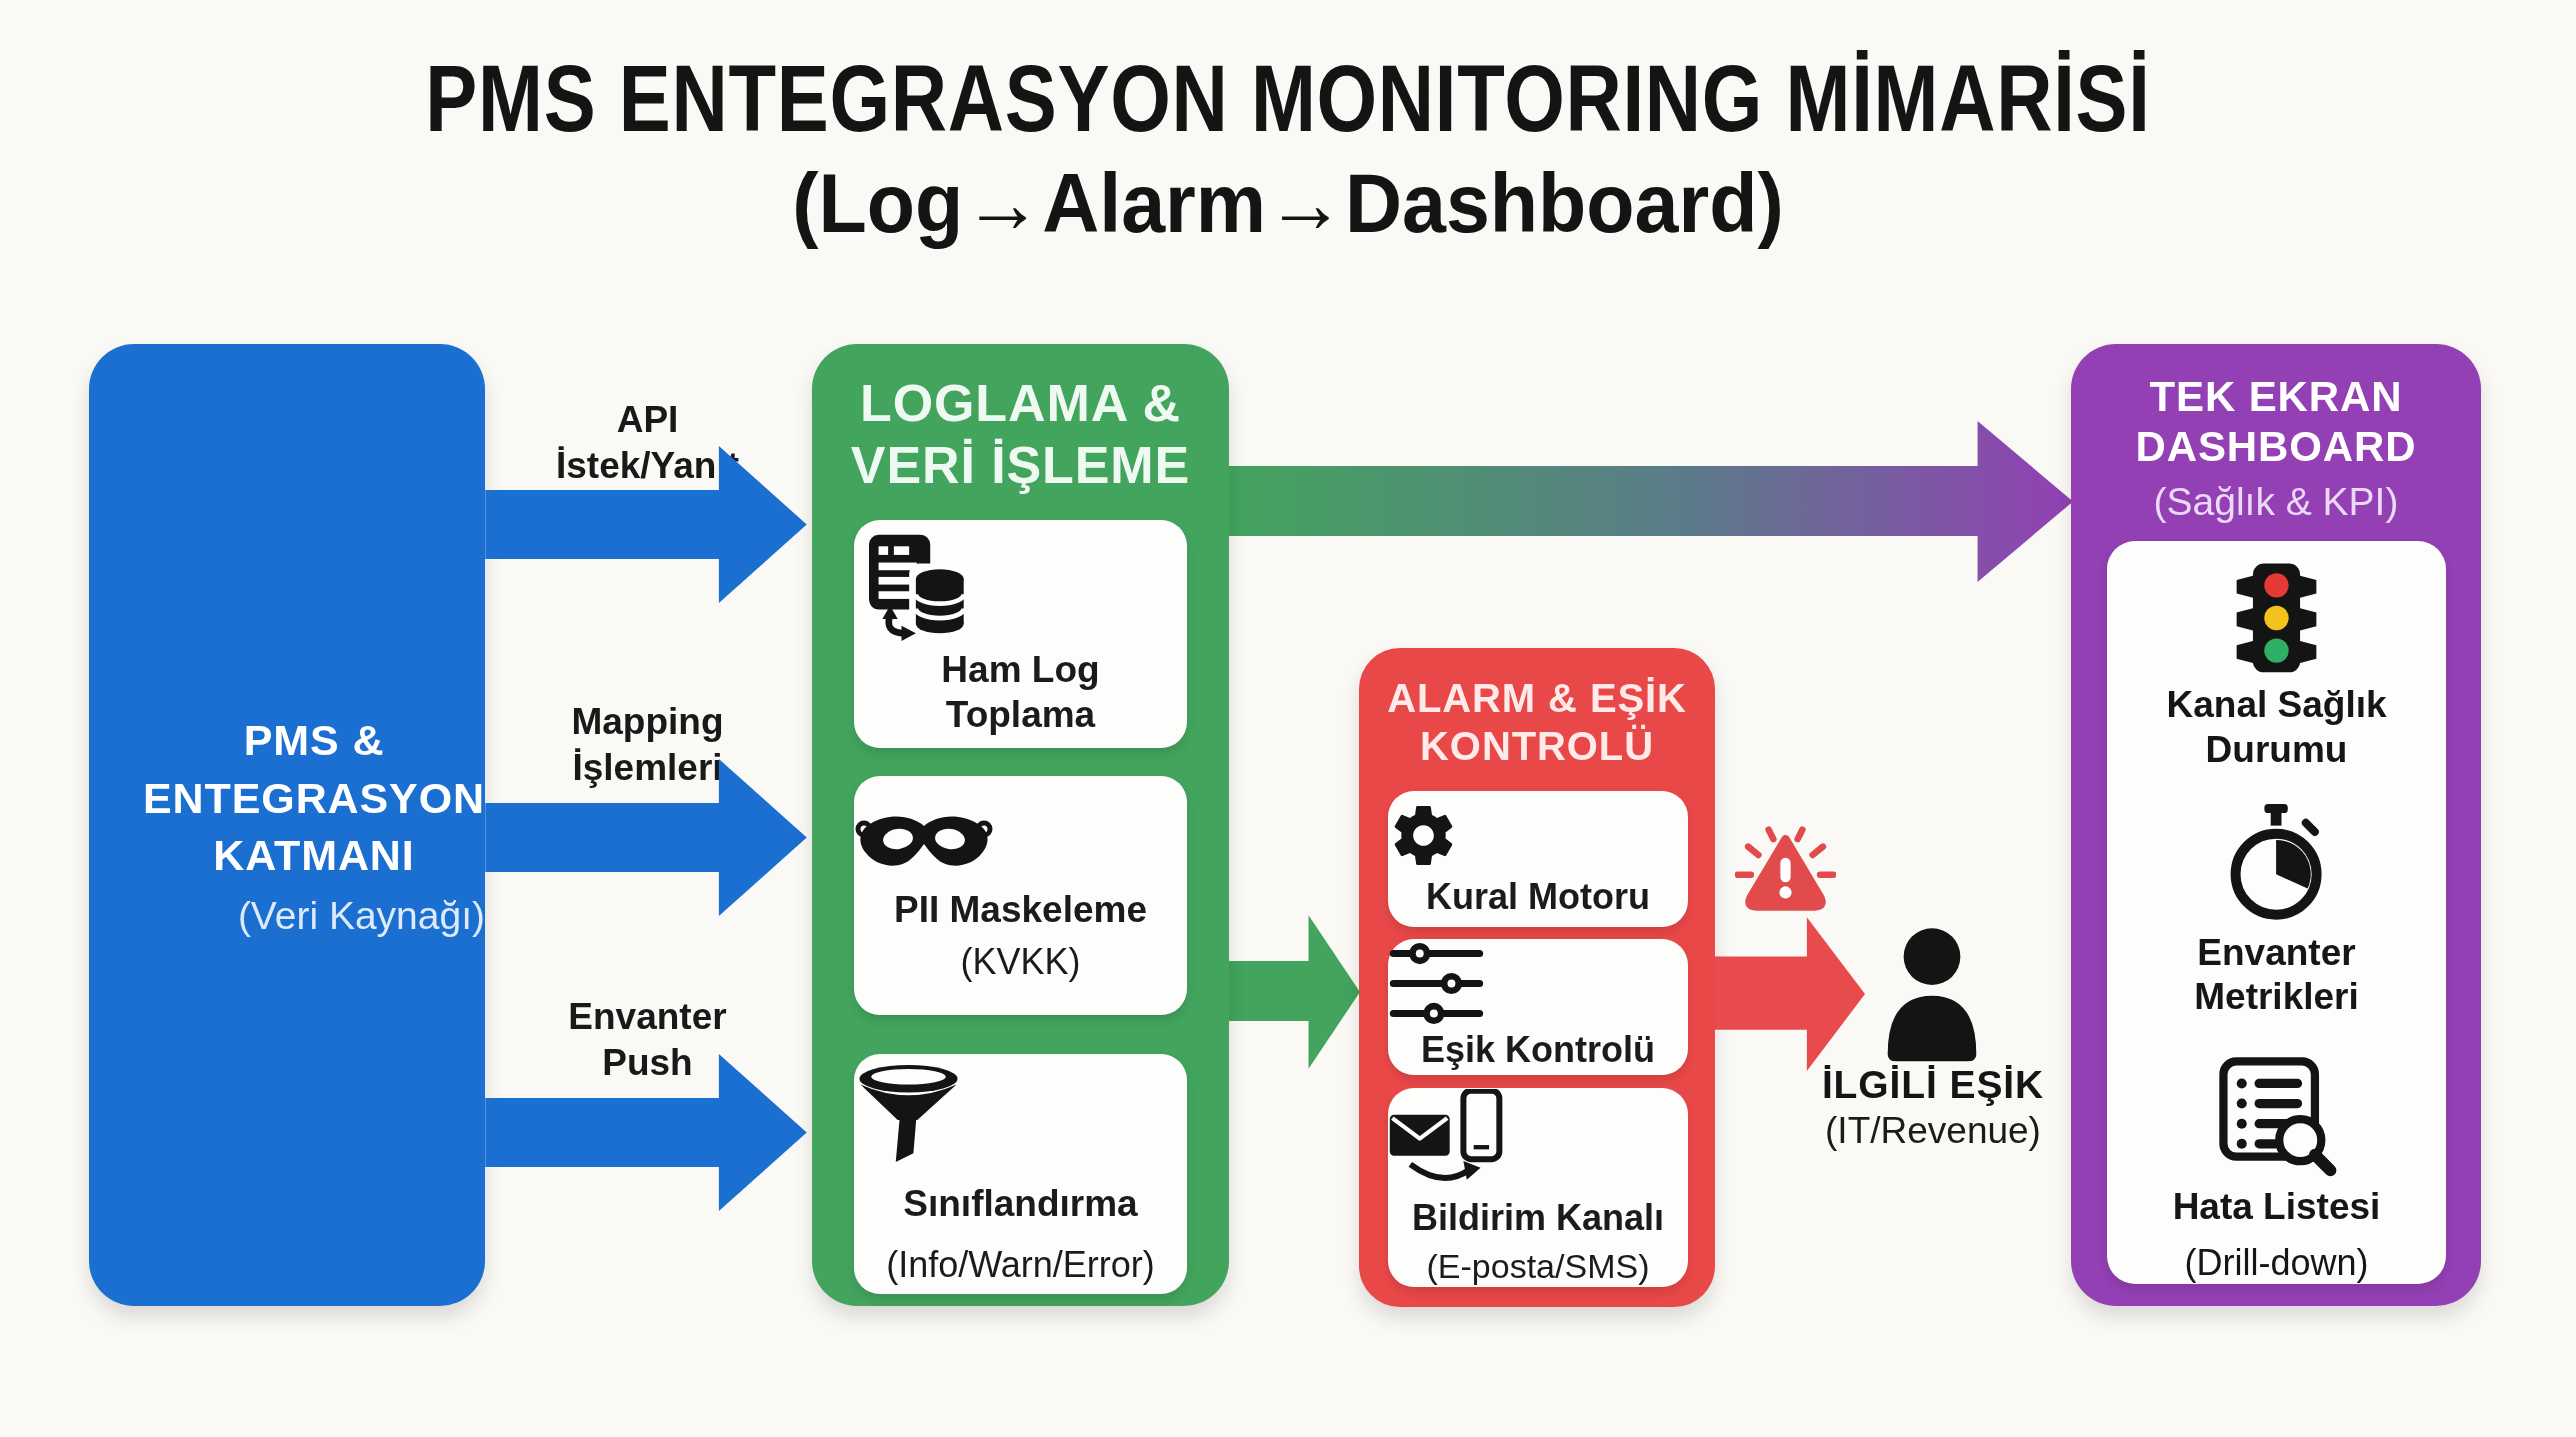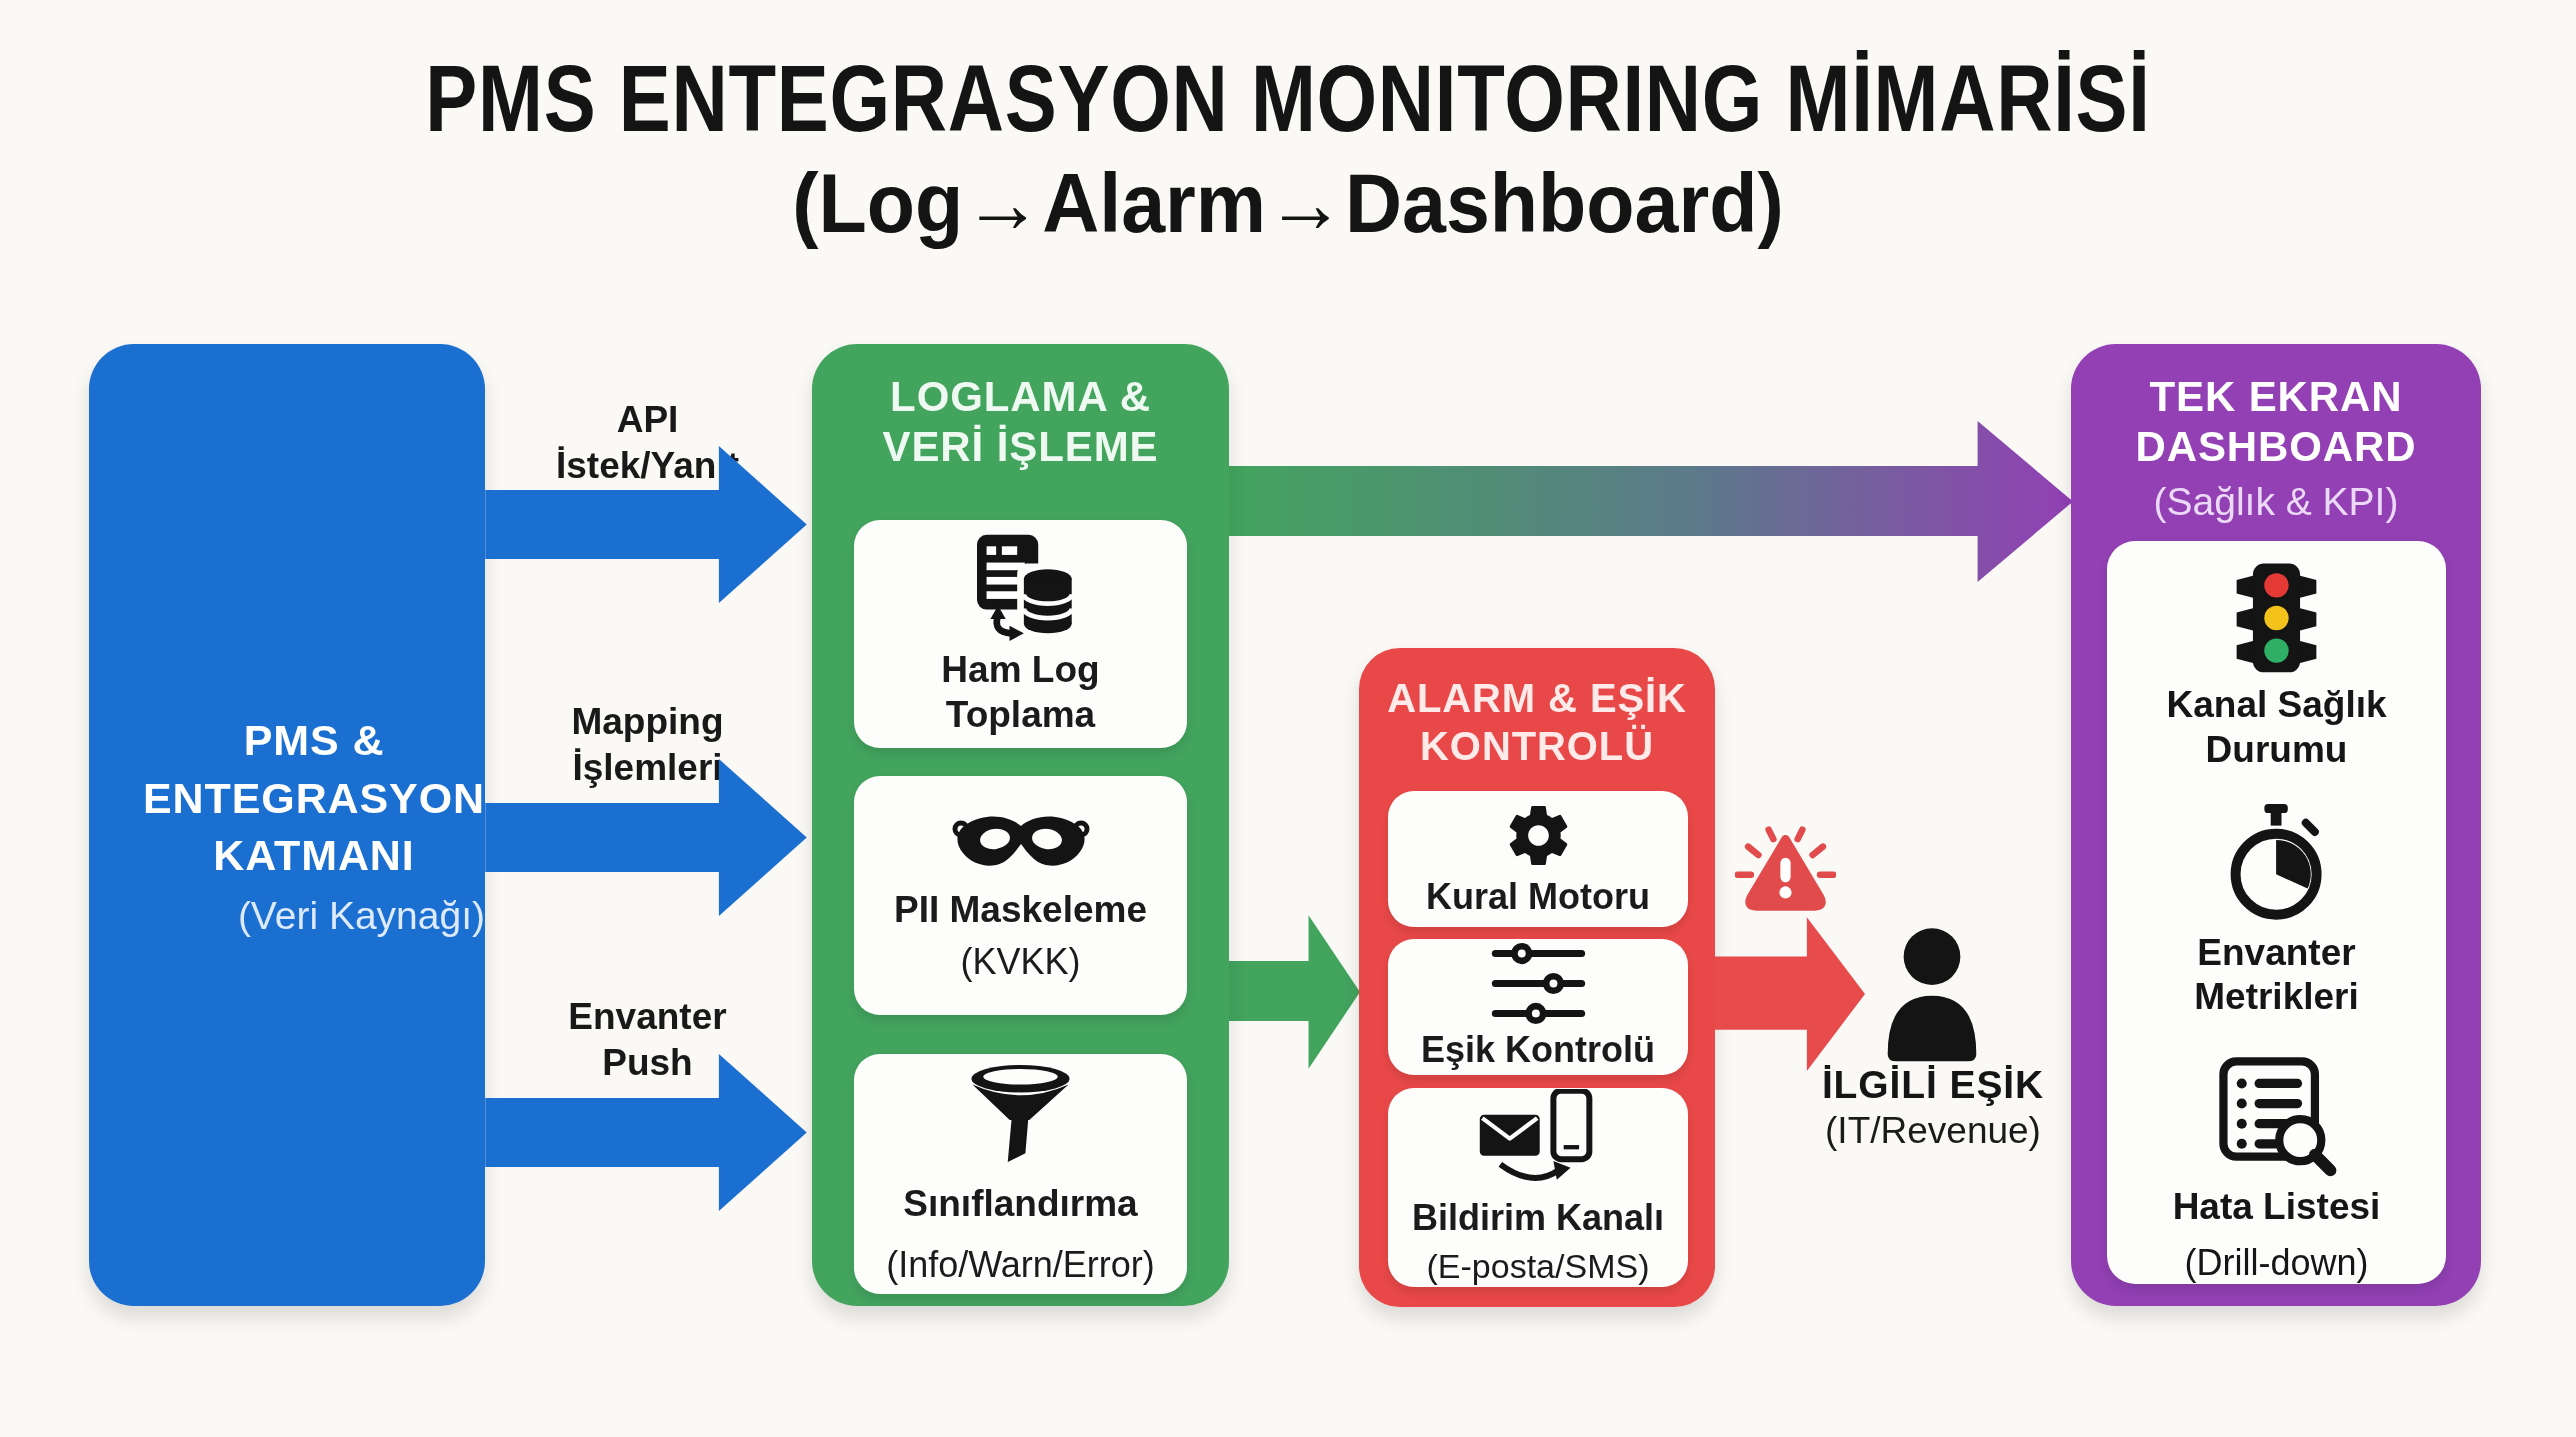--- a/index.html
+++ b/index.html
@@ -28,33 +28,33 @@
   }
   .source-box {
     left:89px; top:344px; width:396px; height:962px; background:#1b6fd0;
     display:flex; flex-direction:column; align-items:flex-end; justify-content:center;
   }
   .source-title { font-size:43px; font-weight:700; line-height:1.34; text-align:center;
     color:#ffffff; white-space:pre-line; letter-spacing:0.9px; }
   .source-sub { font-size:39px; font-weight:400; color:#ddeafc; margin-top:9.4px; }
 
   .logging-box { left:812px; top:344px; width:417px; height:962px; background:#43a45e; }
-  .logging-box .box-heading { padding-top:28px; font-size:42px; line-height:1.2; color:#eef9f1; }
+  .logging-box .box-heading { padding-top:28px; font-size:52px; line-height:1.2; color:#eef9f1; }
 
   .alarm-box { left:1359px; top:648px; width:356px; height:659px; background:#e94848; border-radius:41px; }
   .alarm-box .box-heading { padding-top:26px; font-size:40px; line-height:1.2; color:#ffeaea; }
 
   .dashboard-box { left:2071px; top:344px; width:410px; height:962px; background:#9240b4; }
   .dashboard-box .box-heading { padding-top:28px; font-size:42px; line-height:1.2; color:#ffffff; }
   .dashboard-sub { text-align:center; font-size:39px; font-weight:400; color:#ecd9f7; margin-top:7.5px; }
 
   
   .sub-card {
     position:absolute; background:#fdfdfc; border-radius:26px;
-    display:flex; flex-direction:column; align-items:center; justify-content:center;
+    display:flex; flex-direction:column; justify-content:center;
     text-align:center; box-shadow:0 5.6px 9.4px rgba(0,0,0,0.10);
   }
   .card-label { font-size:37px; font-weight:700; line-height:1.2; color:#1b1b1b; white-space:pre-line; }
   .card-sub { font-size:36px; font-weight:400; line-height:1.15; color:#1b1b1b; margin-top:1.9px; }
   .alarm-box .card-label { font-size:36px; }
   .alarm-box .card-sub { font-size:34px; }
 
   
   .g-card1 { left:42px;  top:176px; width:333px; height:228px; gap:7.5px; }
   .g-card2 { left:42px;  top:432px; width:333px; height:239px; gap:7.5px; }

